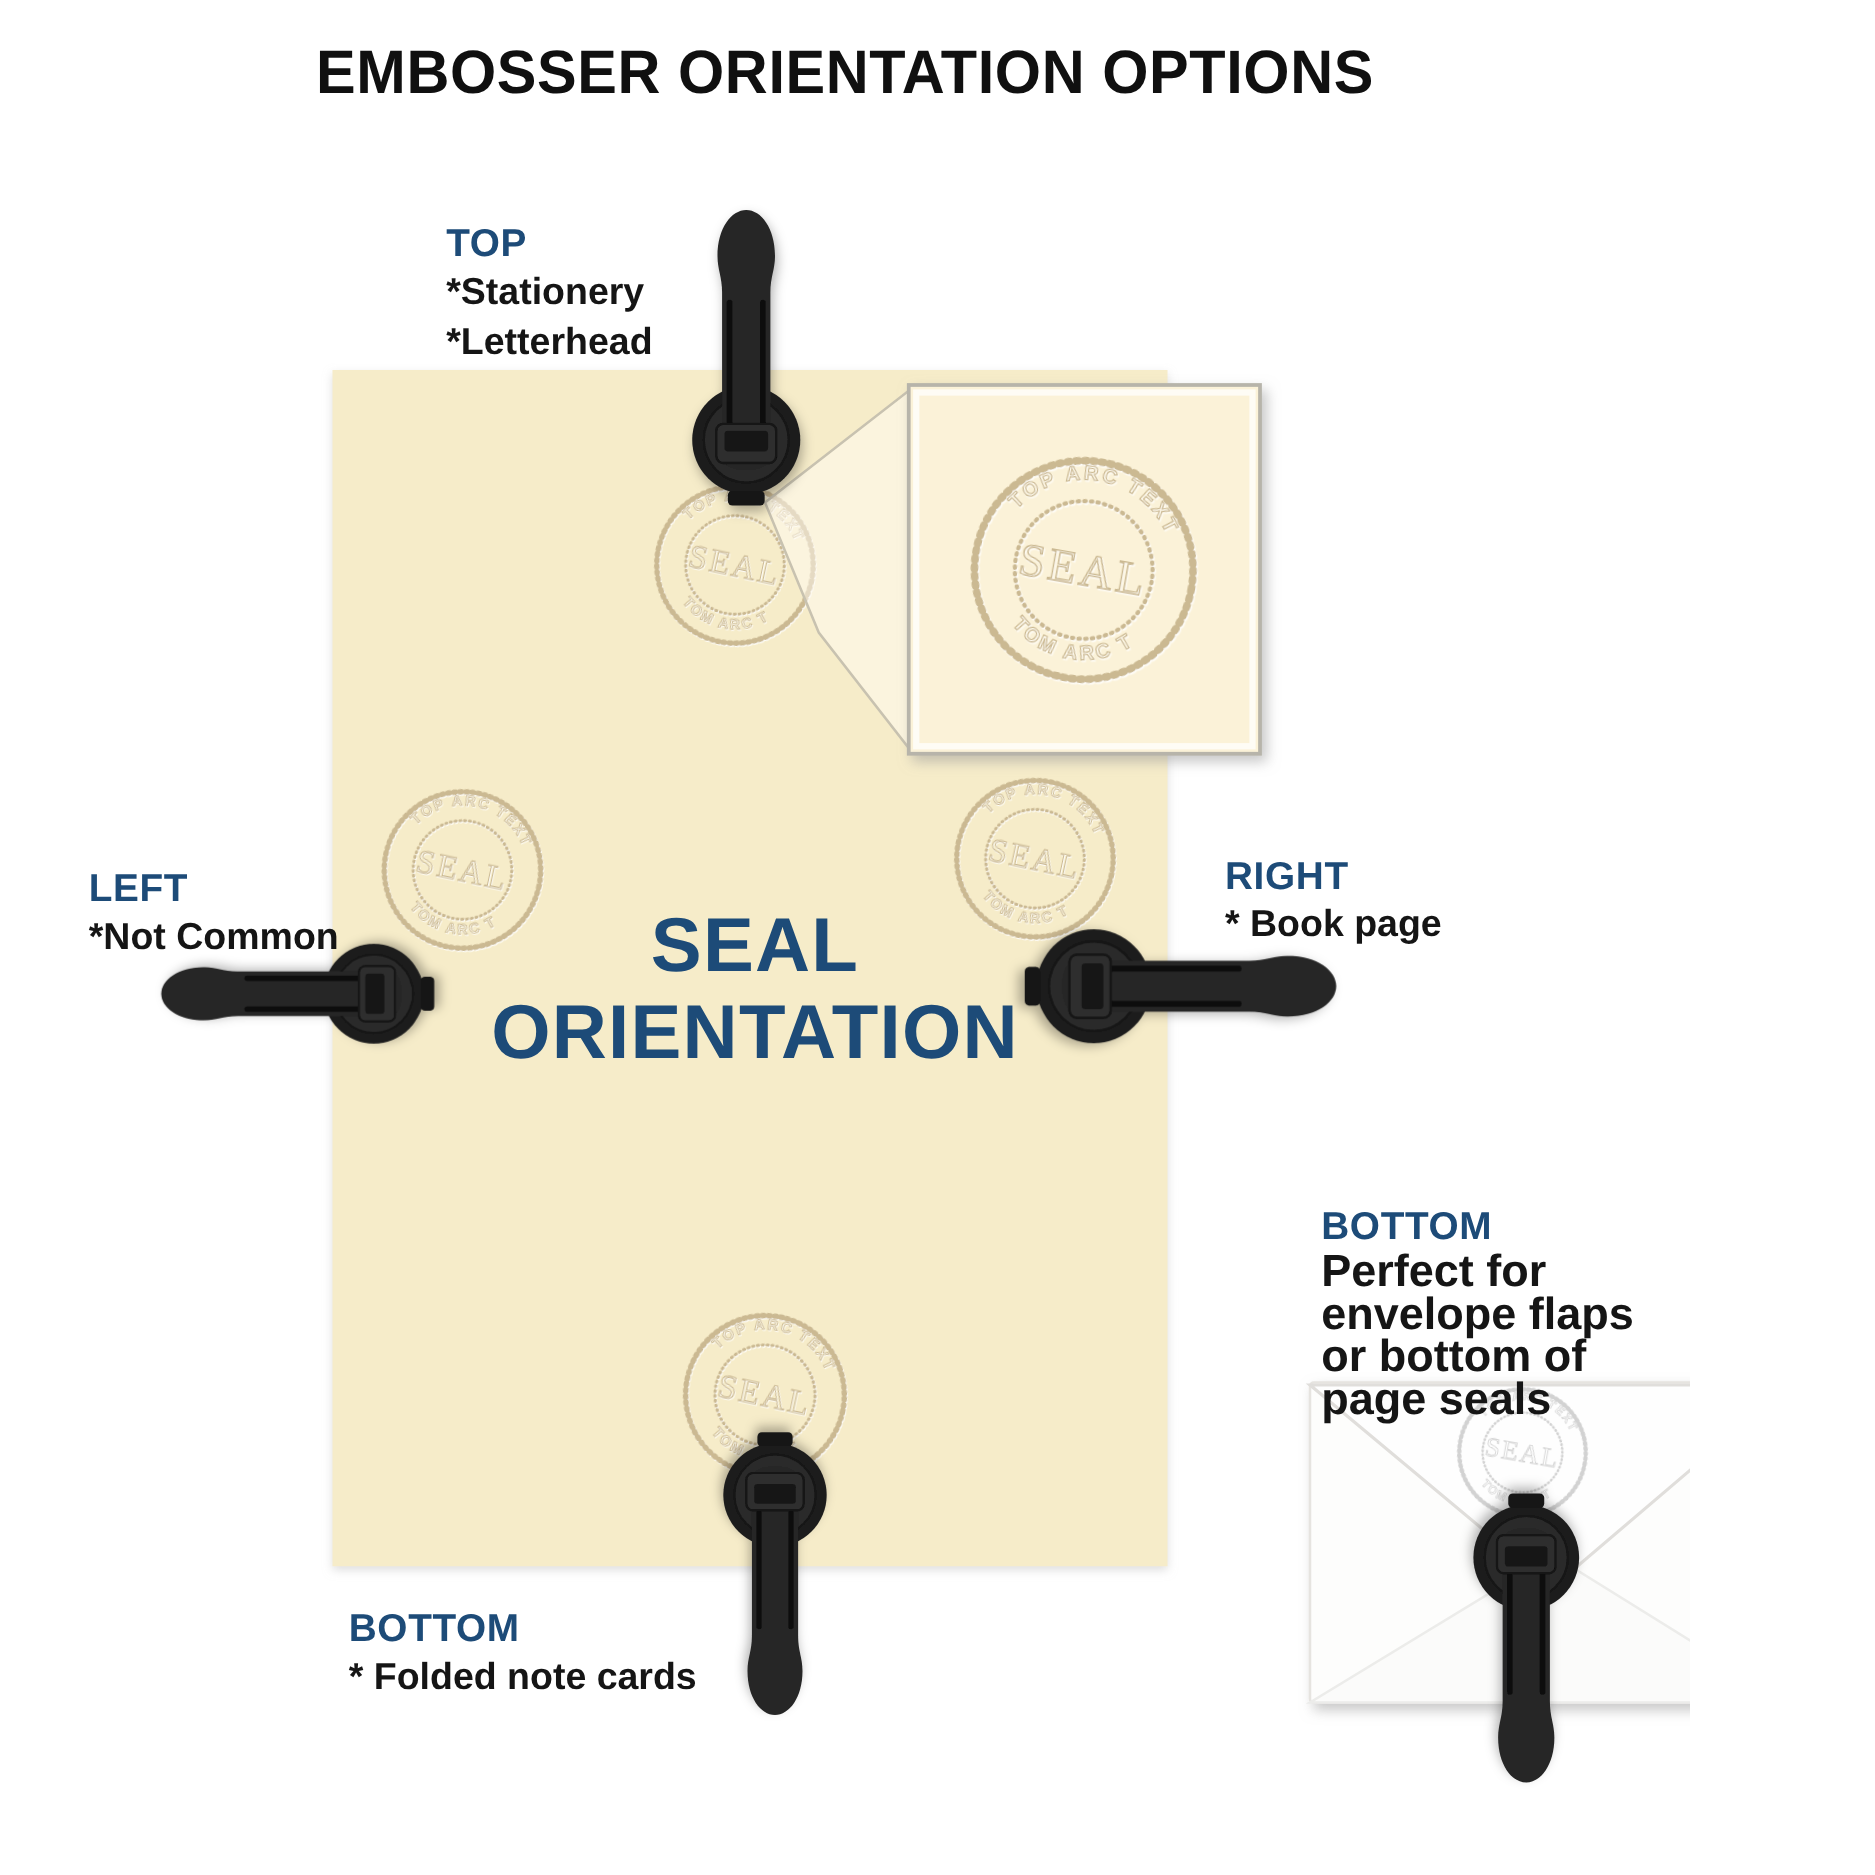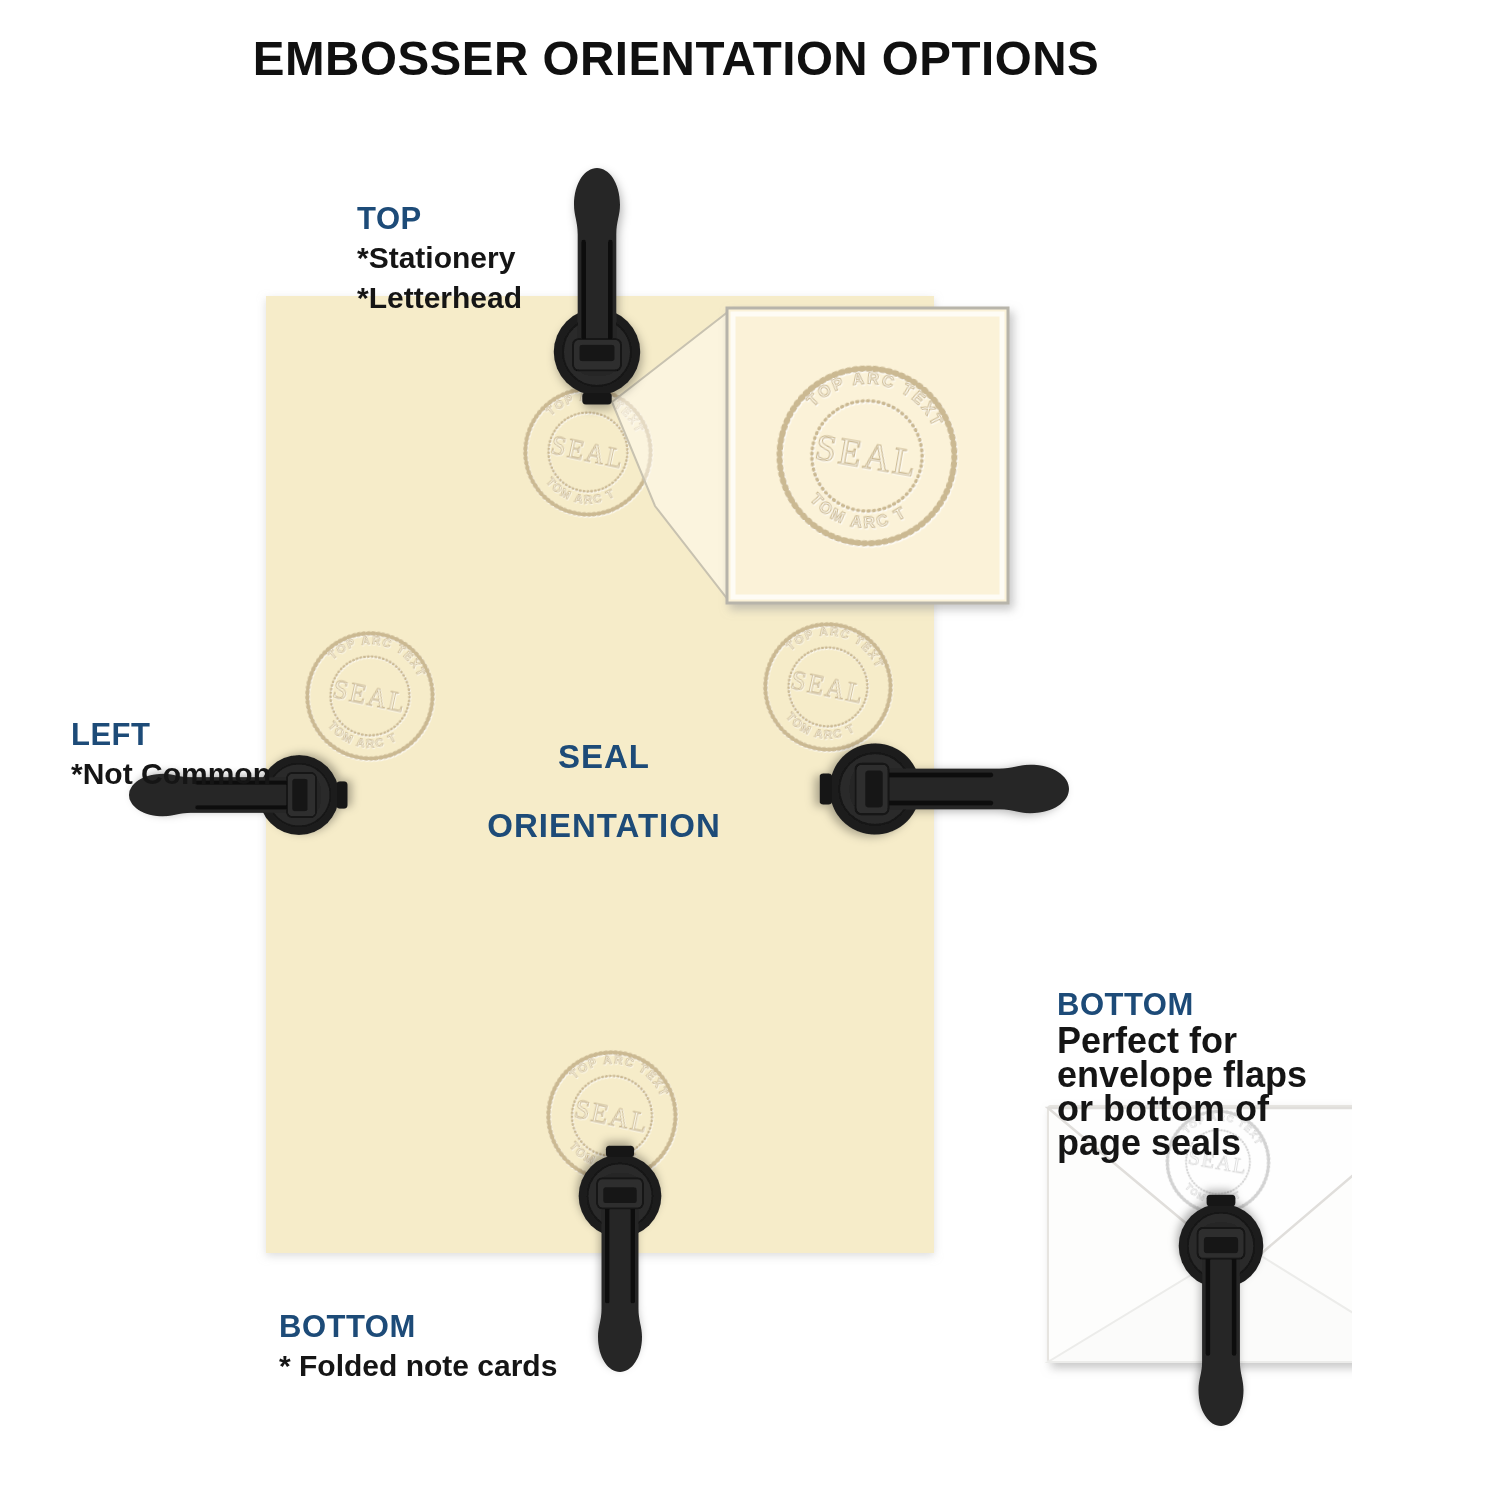--- a/index.html
+++ b/index.html
@@ -15,26 +15,26 @@
     position:relative;width:1352px;height:1500px;background:#ffffff;overflow:hidden;
     font-family:"Liberation Sans", sans-serif;
   }
   .scene{position:absolute;left:0;top:0;width:1500px;height:1500px;}
   .title{
     position:absolute;left:0;right:0;top:30px;margin:0;text-align:center;
     font-size:49px;font-weight:bold;letter-spacing:0.5px;color:#101010;
     transform:scaleX(0.97);
   }
   .label{position:absolute;}
-  .label-heading{font-size:31px;font-weight:bold;color:var(--blue);letter-spacing:0.5px;line-height:38px;margin-top:24px;}
+  .label-heading{font-size:31px;font-weight:bold;color:var(--blue);letter-spacing:0.5px;line-height:38px;}
   .label-item{font-size:30px;font-weight:bold;color:var(--ink);line-height:40px;}
   .label-desc{font-size:36px;font-weight:bold;color:var(--ink);line-height:34px;}
   .center-heading{
     position:absolute;left:384px;top:722px;width:440px;text-align:center;
-    font-size:33px;font-weight:bold;color:var(--blue);line-height:69px;letter-spacing:1px;
+    font-size:61px;font-weight:bold;color:var(--blue);line-height:69px;letter-spacing:1px;
   }
   
   .ring-outer{fill:none;stroke:currentColor;stroke-width:6.5;stroke-dasharray:2 5.2;stroke-linecap:round;}
   .ring-inner{fill:none;stroke:currentColor;stroke-width:3.6;stroke-dasharray:1.2 4.4;stroke-linecap:round;}
   .arc-text{font-family:"Liberation Sans", sans-serif;font-size:17px;font-weight:bold;letter-spacing:2.5px;
             fill:none;stroke:currentColor;stroke-width:1;}
   .seal-center-text{font-family:"Liberation Serif", serif;font-size:39px;letter-spacing:3px;
             fill:none;stroke:currentColor;stroke-width:1.2;}
   .seal-on-paper{color:var(--emboss);}
   .seal-on-envelope{color:var(--emboss-gray);}
@@ -125,20 +125,24 @@
     <div class="label-heading">TOP</div>
     <div class="label-item">*Stationery</div>
     <div class="label-item">*Letterhead</div>
   </div>
 
   <div class="label" style="left:71px;top:692px;">
     <div class="label-heading">LEFT</div>
     <div class="label-item">*Not Common</div>
   </div>
 
+  <div class="label" style="left:980px;top:682px;">
+    <div class="label-heading">RIGHT</div>
+    <div class="label-item">* Book page</div>
+  </div>
 
   <div class="label" style="left:279px;top:1284px;">
     <div class="label-heading">BOTTOM</div>
     <div class="label-item">* Folded note cards</div>
   </div>
 
   <div class="label" style="left:1057px;top:962px;">
     <div class="label-heading">BOTTOM</div>
     <div class="label-desc">Perfect for envelope flaps</div>
     <div class="label-desc">or bottom of page seals</div>

